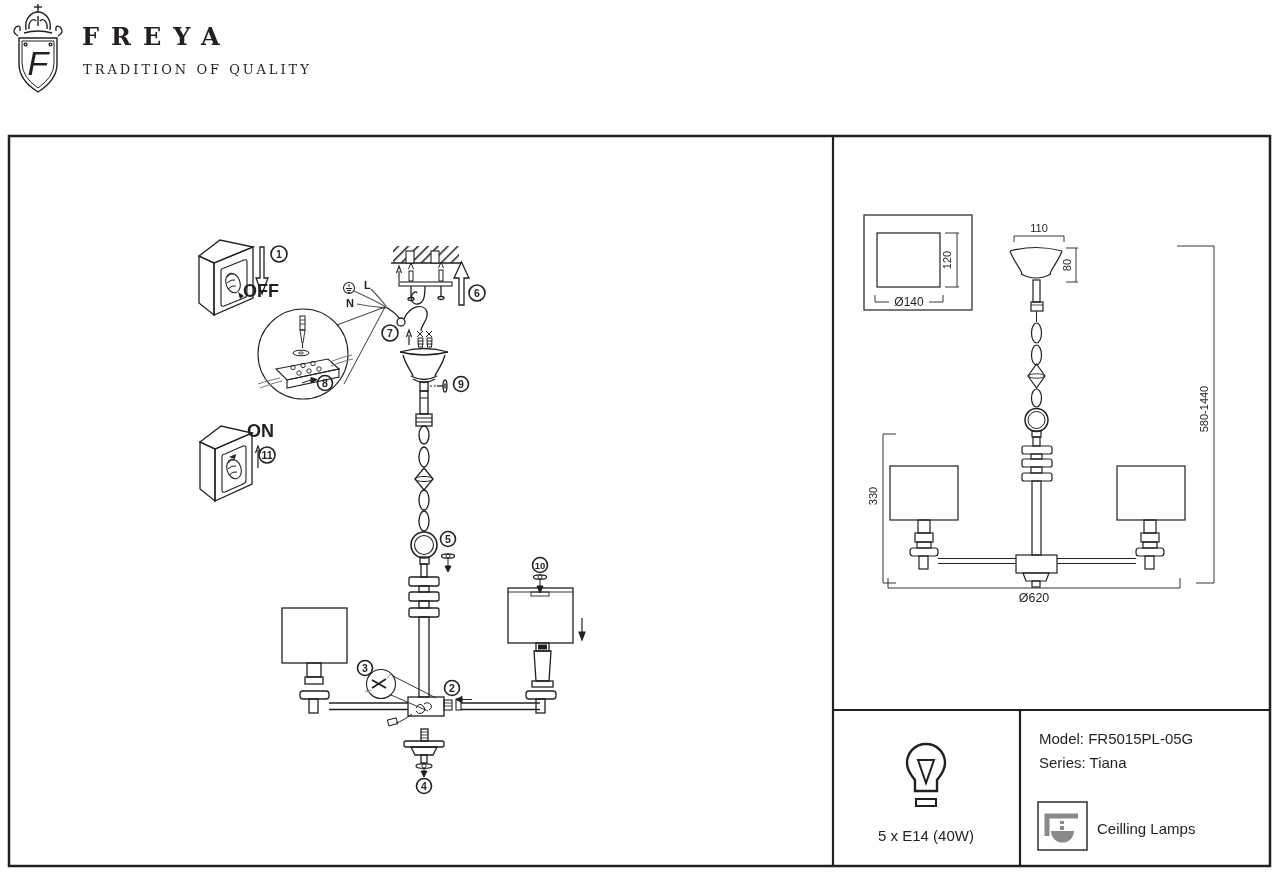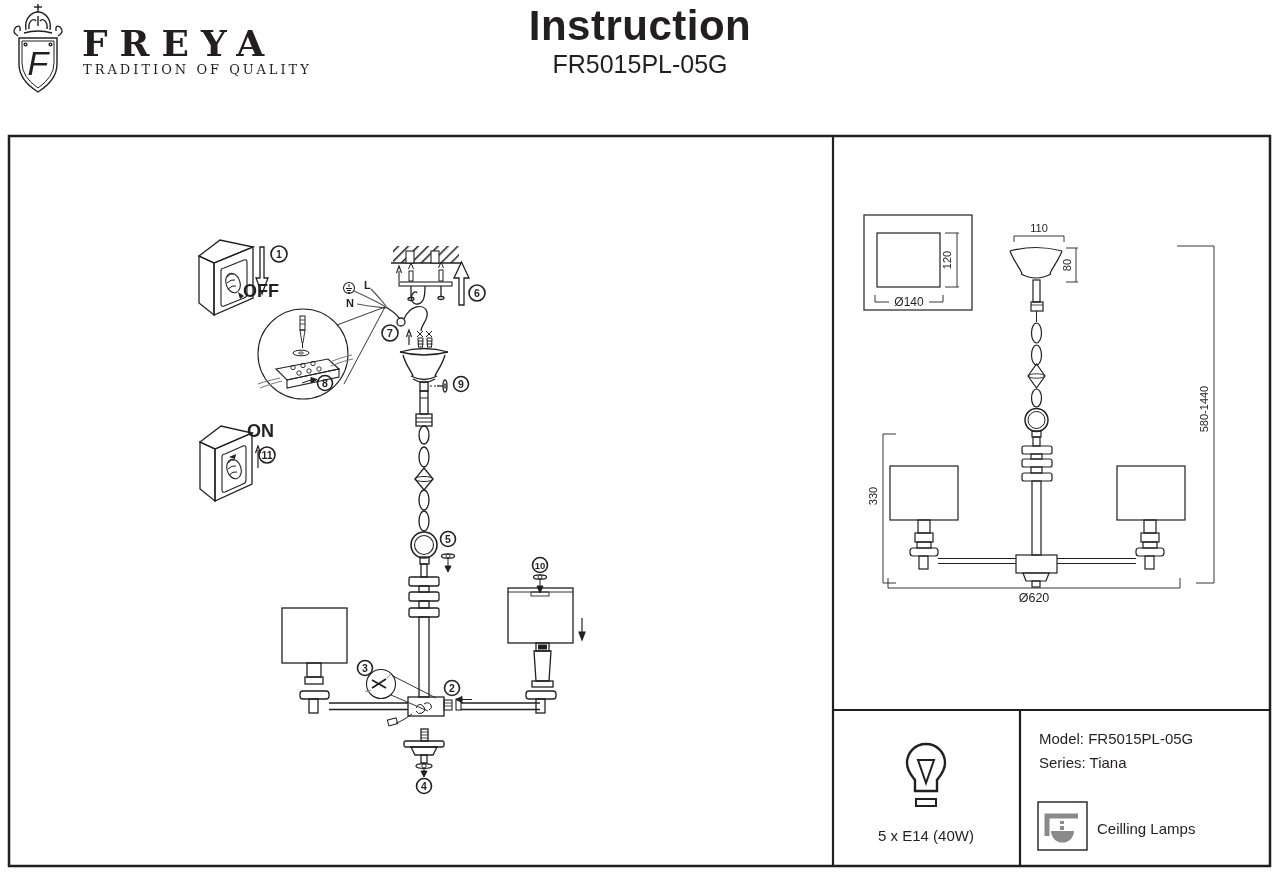--- a/index.html
+++ b/index.html
@@ -1,20 +1,20 @@
 <!DOCTYPE html>
 <html><head>
 <meta charset="utf-8">
 <style>
   html,body{margin:0;padding:0;background:#fff;}
   .page{position:relative;width:1280px;height:875px;background:#fff;overflow:hidden;
         font-family:"Liberation Sans",sans-serif;color:#231f20;}
   .hdr-logo{position:absolute;left:8px;top:2px;width:60px;height:94px;}
   .brand{position:absolute;left:82px;top:22px;font-family:"DejaVu Serif",serif;font-weight:bold;
-         font-size:36px;letter-spacing:12px;color:#231f20;}
+         font-size:24px;letter-spacing:12px;color:#231f20;}
   .tagline{position:absolute;left:83px;top:62px;font-family:"DejaVu Serif",serif;
            font-size:13px;letter-spacing:3px;color:#231f20;}
   .title-block{position:absolute;left:50%;top:4px;transform:translateX(-50%);text-align:center;}
   .title{font-size:42px;font-weight:bold;line-height:1.05;letter-spacing:0.5px;}
   .subtitle{font-size:25px;margin-top:2px;}
   svg{position:absolute;left:0;top:0;}
   .t{font-family:"Liberation Sans",sans-serif;fill:#231f20;stroke:none;}
   .tb{font-weight:bold;}
   .dim{font-size:11px;}
 </style>
@@ -33,24 +33,20 @@
       <path d="M10,34 Q3,30 8,25 Q13,22 12,29 M50,34 Q57,30 52,25 Q47,22 48,29"></path>
       <path d="M11,36 L49,36 L49,62 Q49,78 30,90 Q11,78 11,62 Z"></path>
       <path d="M14,39 L46,39 L46,61 Q46,75 30,86 Q14,75 14,61 Z" stroke-width="1"></path>
       <circle cx="17.5" cy="42.5" r="1.4"></circle>
         <circle cx="42.5" cy="42.5" r="1.4"></circle>
     </g>
     <text x="30" y="73" text-anchor="middle" class="t" font-family="DejaVu Serif, serif" font-style="italic" font-size="34">F</text>
   </svg>
   <div class="brand">FREYA</div>
   <div class="tagline">TRADITION OF QUALITY</div>
-  <div class="title-block">
-    <div class="title">Instruction</div>
-    <div class="subtitle">FR5015PL-05G</div>
-  </div>
 
   <svg width="1280" height="875" viewBox="0 0 1280 875">
     <defs>
       <pattern id="hatch" width="7" height="7" patternUnits="userSpaceOnUse" patternTransform="rotate(45)">
         <rect width="7" height="7" fill="#ffffff"></rect>
         <line x1="0" y1="0" x2="0" y2="7" stroke="#231f20" stroke-width="3"></line>
       </pattern>
     </defs>
 
     <g stroke="#231f20" fill="none">

